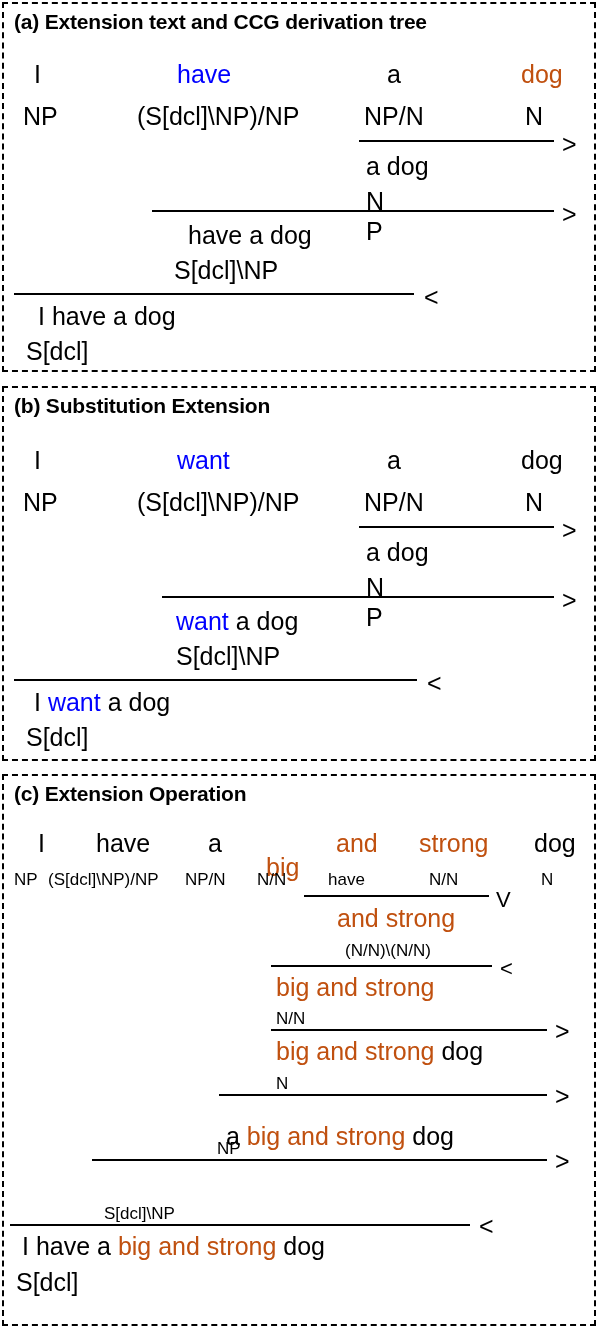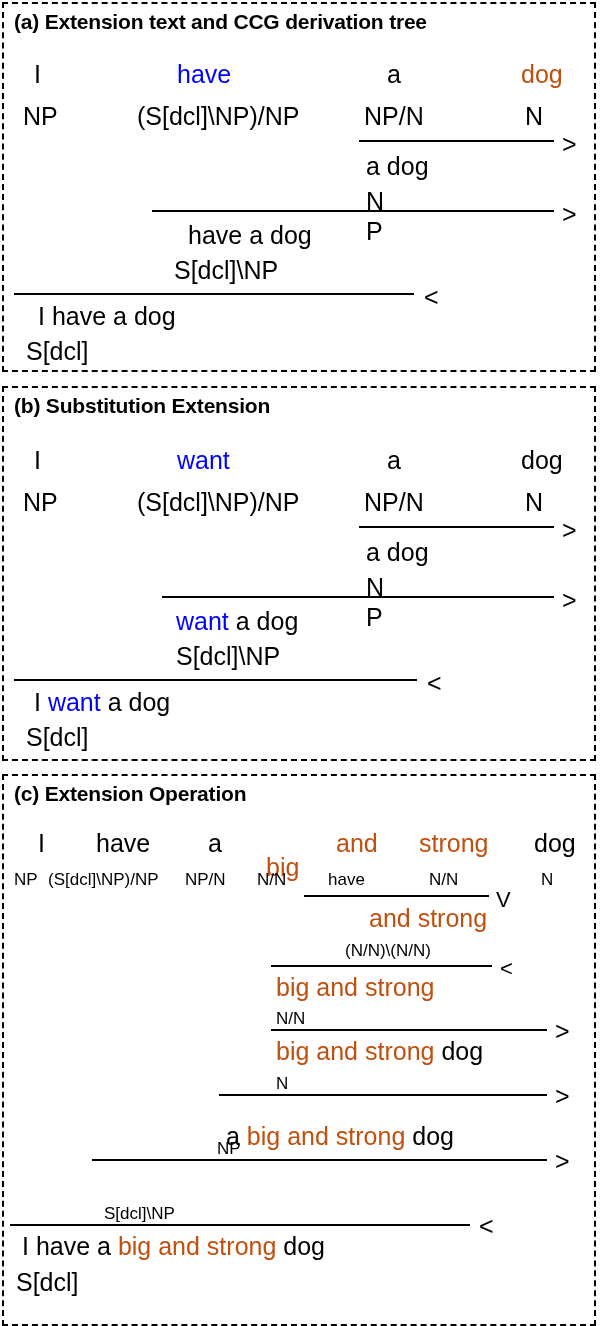--- a/index.html
+++ b/index.html
@@ -139,21 +139,21 @@
   <div class="tok small" style="left:10px; top:95px;">NP</div>
   <div class="tok small" style="left:44px; top:95px;">(S[dcl]\NP)/NP</div>
   <div class="tok small" style="left:181px; top:95px;">NP/N</div>
   <div class="tok small" style="left:253px; top:95px;">N/N</div>
   <div class="tok small" style="left:324px; top:95px;">have</div>
   <div class="tok small" style="left:425px; top:95px;">N/N</div>
   <div class="tok small" style="left:537px; top:95px;">N</div>
 
   <div class="rule" style="left:300px; top:119px; width:185px;"></div>
   <div class="mark smallmark" style="left:492px; top:113px;">V</div>
-  <div class="tok orange" style="left:333px; top:130px;margin-left:32px;">and strong</div>
+  <div class="tok orange" style="left:333px; top:130px;">and strong</div>
   <div class="tok small" style="left:341px; top:166px;">(N/N)\(N/N)</div>
 
   <div class="rule" style="left:267px; top:189px; width:221px;"></div>
   <div class="mark smallmark" style="left:496px; top:182px;">&lt;</div>
   <div class="tok orange" style="left:272px; top:199px;">big and strong</div>
   <div class="tok small" style="left:272px; top:234px;">N/N</div>
 
   <div class="rule" style="left:267px; top:253px; width:276px;"></div>
   <div class="mark" style="left:551px; top:243px;">&gt;</div>
   <div class="tok" style="left:272px; top:263px;"><span class="orange">big and strong</span><span> dog</span></div>

